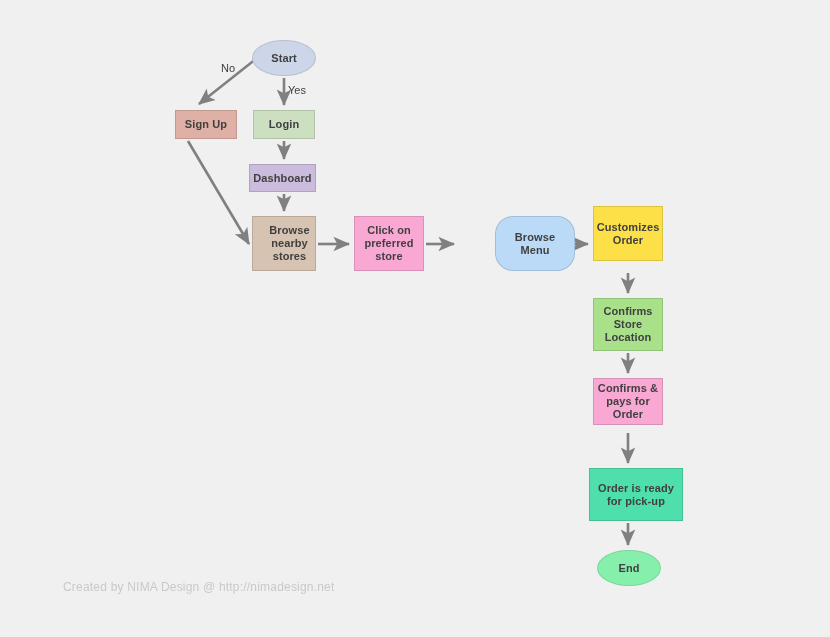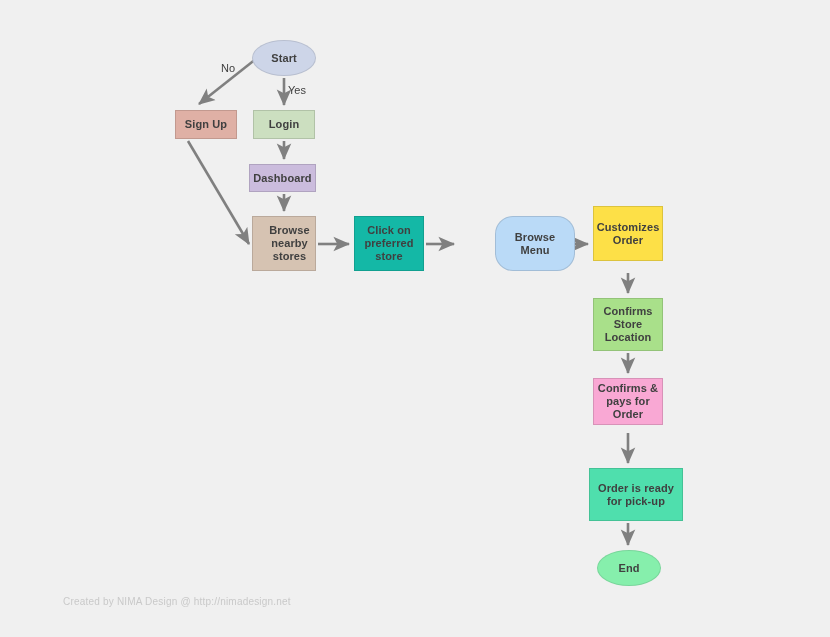--- a/index.html
+++ b/index.html
@@ -54,25 +54,24 @@
   .edge-label {
     position: absolute;
     font-size: 11px;
     color: #404040;
     white-space: nowrap;
   }
   #credit {
     position: absolute;
     left: 63px;
     top: 580px;
-    font-size: 10px;
+    font-size: 12px;
     color: #c9c9c9;
     letter-spacing: 0.2px;
     white-space: nowrap;
-    margin-top: 16px;
   }
 </style>
 </head>
 <body>
 
 <div id="canvas">
 
   <svg id="edges" viewBox="0 0 830 637" width="830" height="637">
     <defs>
       <marker id="arrowhead" markerWidth="7" markerHeight="7" refX="6" refY="3.2" orient="auto" markerUnits="strokeWidth">
@@ -104,21 +103,21 @@
       </div>
       <div class="node" style="left: 253px; top: 110px; width: 62px; height: 29px; background: rgb(204, 223, 192);">
         <span>Login</span>
       </div>
       <div class="node" style="left: 249px; top: 164px; width: 67px; height: 28px; background: rgb(203, 188, 221);">
         <span>Dashboard</span>
       </div>
       <div class="node" style="left: 252px; top: 216px; width: 64px; height: 55px; background: rgb(214, 195, 178); padding-left: 11px;">
         <span>Browse nearby stores</span>
       </div>
-      <div class="node" style="left: 354px; top: 216px; width: 70px; height: 55px; background: #14b8a6;">
+      <div class="node" style="left: 354px; top: 216px; width: 70px; height: 55px; background: #f9a8d4;">
         <span>Click on preferred store</span>
       </div>
       <div class="node rounded" style="left: 459px; top: 216px; width: 80px; height: 55px; background: rgb(186, 218, 247);">
         <span>Browse Menu</span>
       </div>
       <div class="node" style="left: 593px; top: 206px; width: 70px; height: 55px; background: #fde047;">
         <span>Customizes Order</span>
       </div>
       <div class="node" style="left: 593px; top: 298px; width: 70px; height: 53px; background: rgb(169, 224, 138);">
         <span>Confirms Store Location</span>

